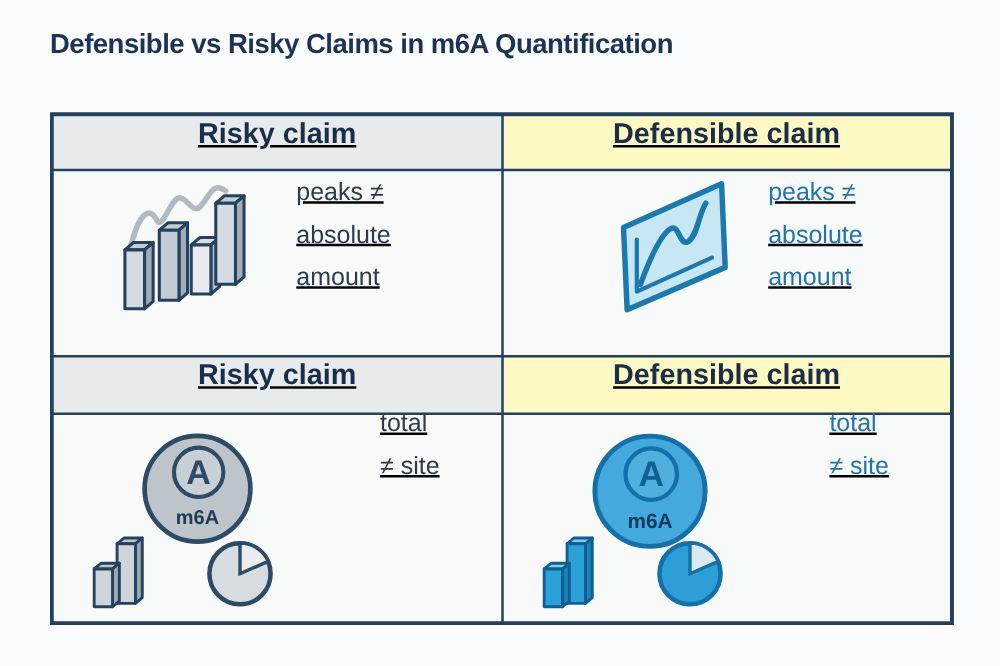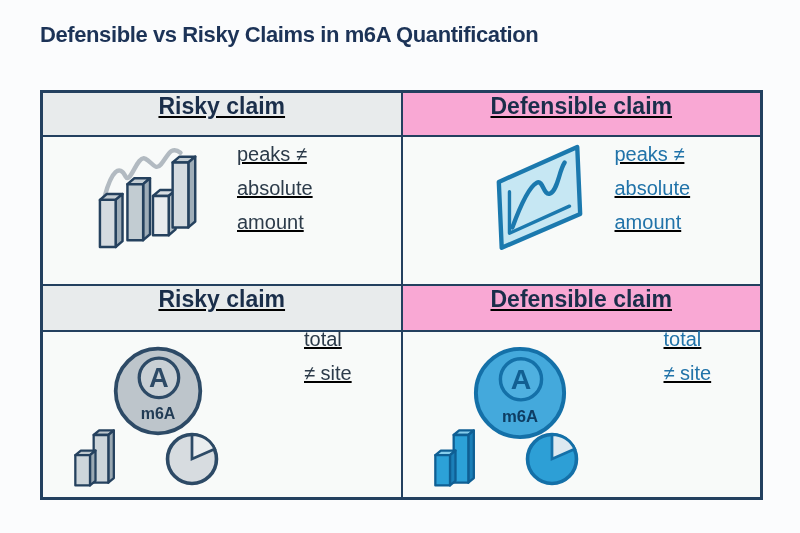--- a/index.html
+++ b/index.html
@@ -18,21 +18,21 @@
     position:absolute;left:40px;top:90px;width:723px;height:410px;
     box-sizing:border-box;border:3px solid #23405f;
     display:grid;grid-template-columns:1fr 1fr;
     grid-template-rows:42px 147px 44px 1fr;
     gap:2px;background:#23405f;
   }
   .cell{background:#f8faf9;display:flex;align-items:flex-start;text-decoration:underline;}
   .hdr{justify-content:center;}
   .hdr span{font-size:23px;font-weight:700;color:#1a2e4a;}
   .hdr-risky{background:#e8ebec;}
-  .hdr-defensible{background:#f9a8d4;}
+  .hdr-defensible{background:#fef9c3;}
   .content{padding-left:26px;}
   .claim-text{
     white-space:pre-line;font-size:20px;line-height:34px;
     font-weight:500;margin-left:30px;
   }
   .txt-dark{color:#2c3b4a;}
   .txt-blue{color:#2173a9;}
   .icon-wrap{margin-left:28px;flex:0 0 auto;display:flex;align-items:center;}
   .cluster{position:relative;width:192px;height:162px;flex:0 0 auto;margin-left:4px;}
   .cluster .big-circle{position:absolute;left:38px;top:12px;}

